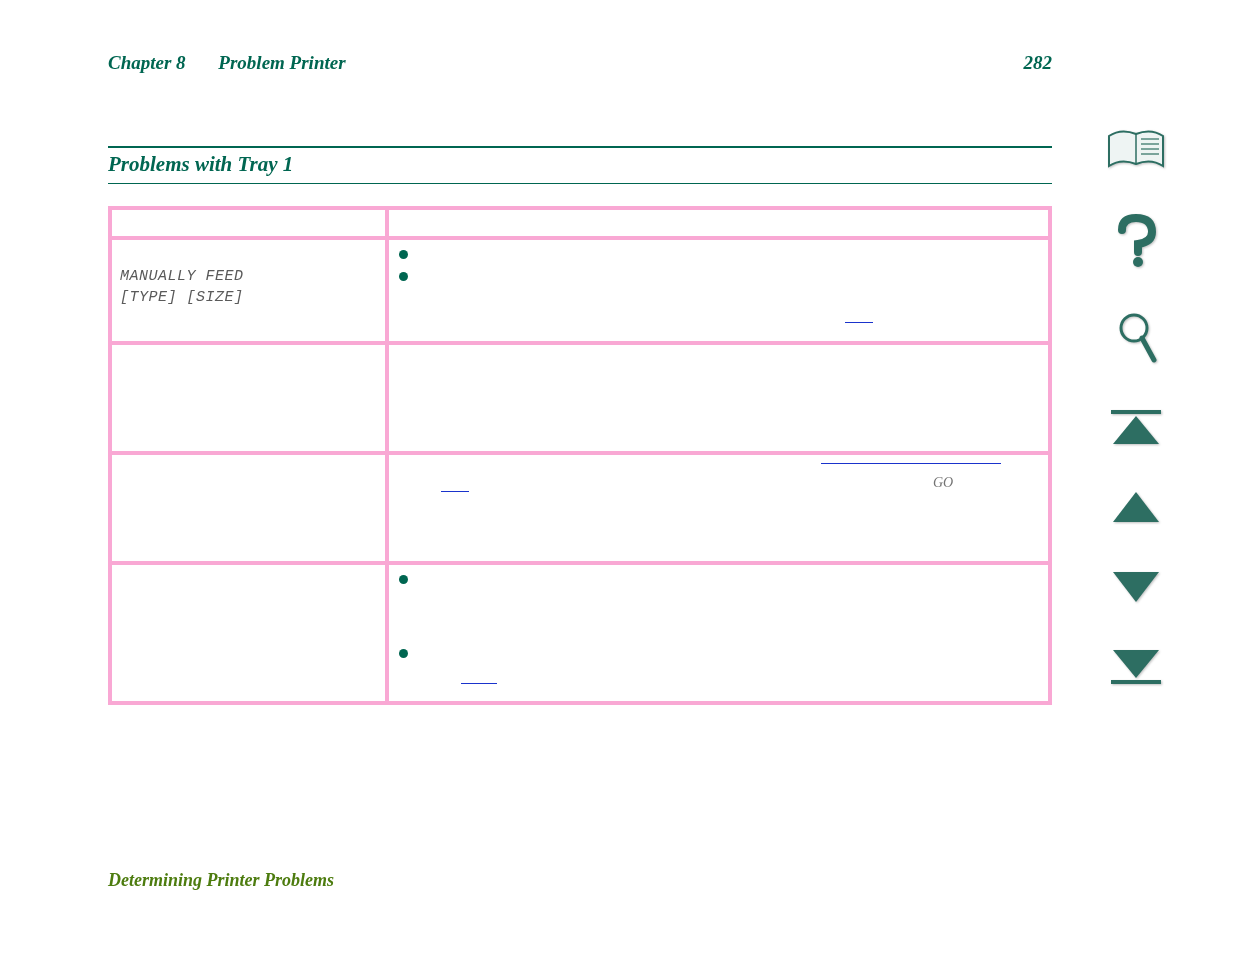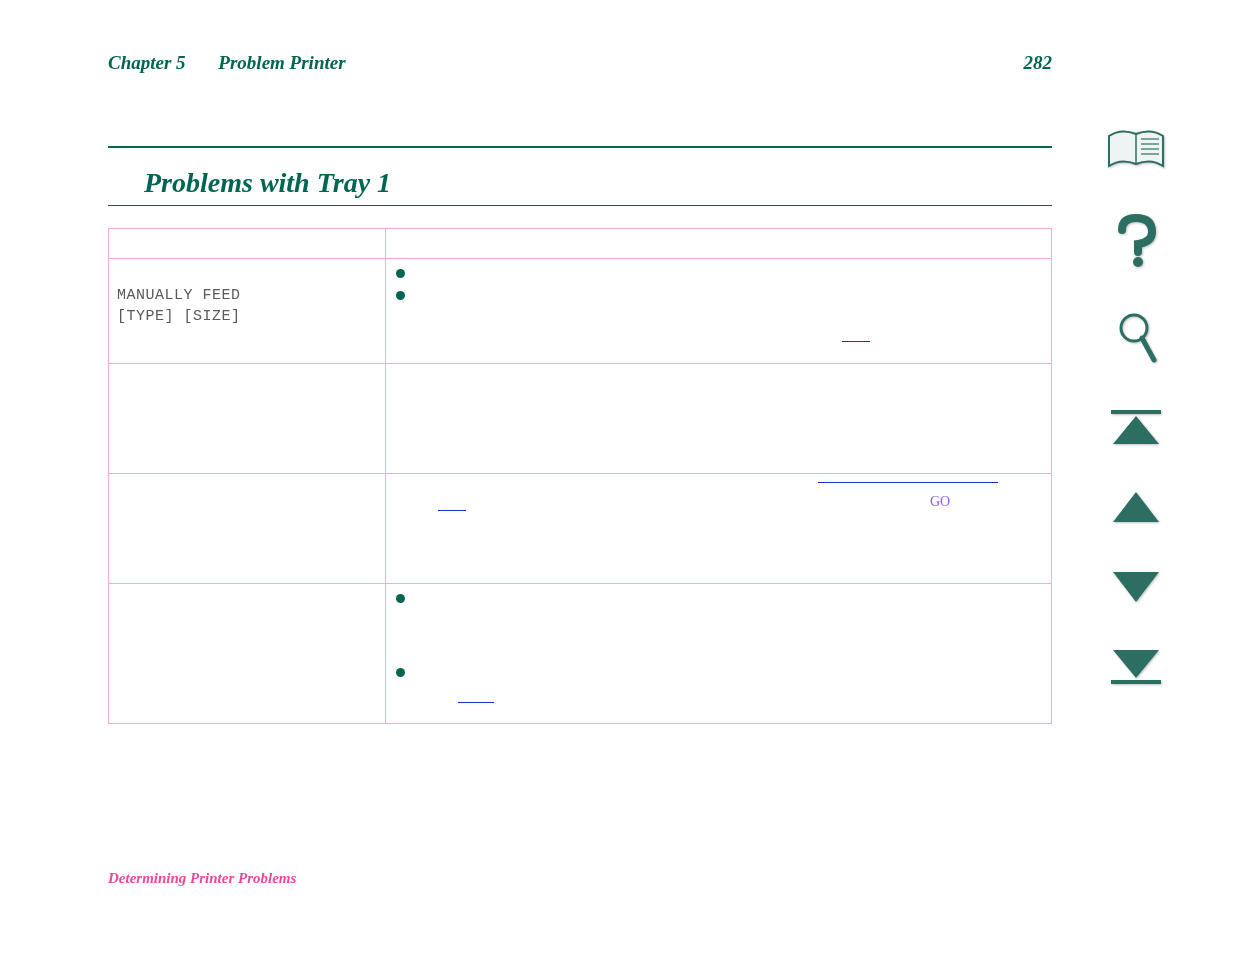--- a/index.html
+++ b/index.html
@@ -28,41 +28,41 @@
   .header-left span:first-child { margin-right: 28px; }
   .section-rule-top {
     border-top: 2px solid #006651;
     height: 0;
     width: 100%;
   }
   .section-title {
     color: #006651;
     font-style: italic;
     font-weight: bold;
-    font-size: 28px;
-    padding: 19px 0 6px 0;
-    margin-left: 36px;
+    font-size: 21px;
+    padding: 4px 0 6px 0;
   }
   .section-rule-bottom {
     border-top: 1px solid #006651;
     height: 0;
     width: 100%;
     margin-bottom: 22px;
   }
   table.problems {
     border-collapse: collapse;
     width: 100%;
     table-layout: fixed;
   }
   table.problems td {
-    border: 1px solid #f9a8d4;
+    border: 4px solid #f9a8d4;
     vertical-align: top;
     padding: 6px 8px 8px 8px;
     color: #fff;
     font-size: 14px;
+    font-style: italic;
   }
   table.problems col.left { width: 277px; }
   table.problems tr.header-row-cells td {
     height: 30px;
   }
   .mono-msg {
     font-family: 'Courier New', monospace;
     letter-spacing: 0.5px;
     color: #5a5a5a;
     font-size: 15px;
@@ -73,31 +73,31 @@
   .bullet-row::before {
     content: "";
     position: absolute;
     left: 2px; top: 4px;
     width: 9px; height: 9px;
     background: #006651;
     border-radius: 50%;
   }
   .go-key {
     font-family: Georgia, serif;
-    color: #8b5cf6;
+    color: #737373;
     font-weight: normal;
   }
   .footer {
     position: absolute;
     left: 108px;
     top: 870px;
-    color: #ec4899;
+    color: #4d7c0f;
     font-style: italic;
     font-weight: bold;
-    font-size: 15px;
+    font-size: 18px;
   }
   
   .sidebar-nav {
     position: absolute;
     right: 64px;
     top: 128px;
     width: 70px;
     display: flex;
     flex-direction: column;
     align-items: center;
@@ -115,21 +115,21 @@
     border-bottom:1px solid #1a33cc;
     vertical-align: text-bottom;
   }
 </style>
 </head>
 <body>
 
 <div class="page-content">
   <div class="header-row">
     <div class="header-left">
-      <span>Chapter 5</span>
+      <span>Chapter 8</span>
       <span>Problem Printer</span>
     </div>
     <div>282</div>
   </div>
 
   <div class="section-rule-top"></div>
   <div class="section-title">Problems with Tray 1</div>
   <div class="section-rule-bottom"></div>
 
   <table class="problems">

